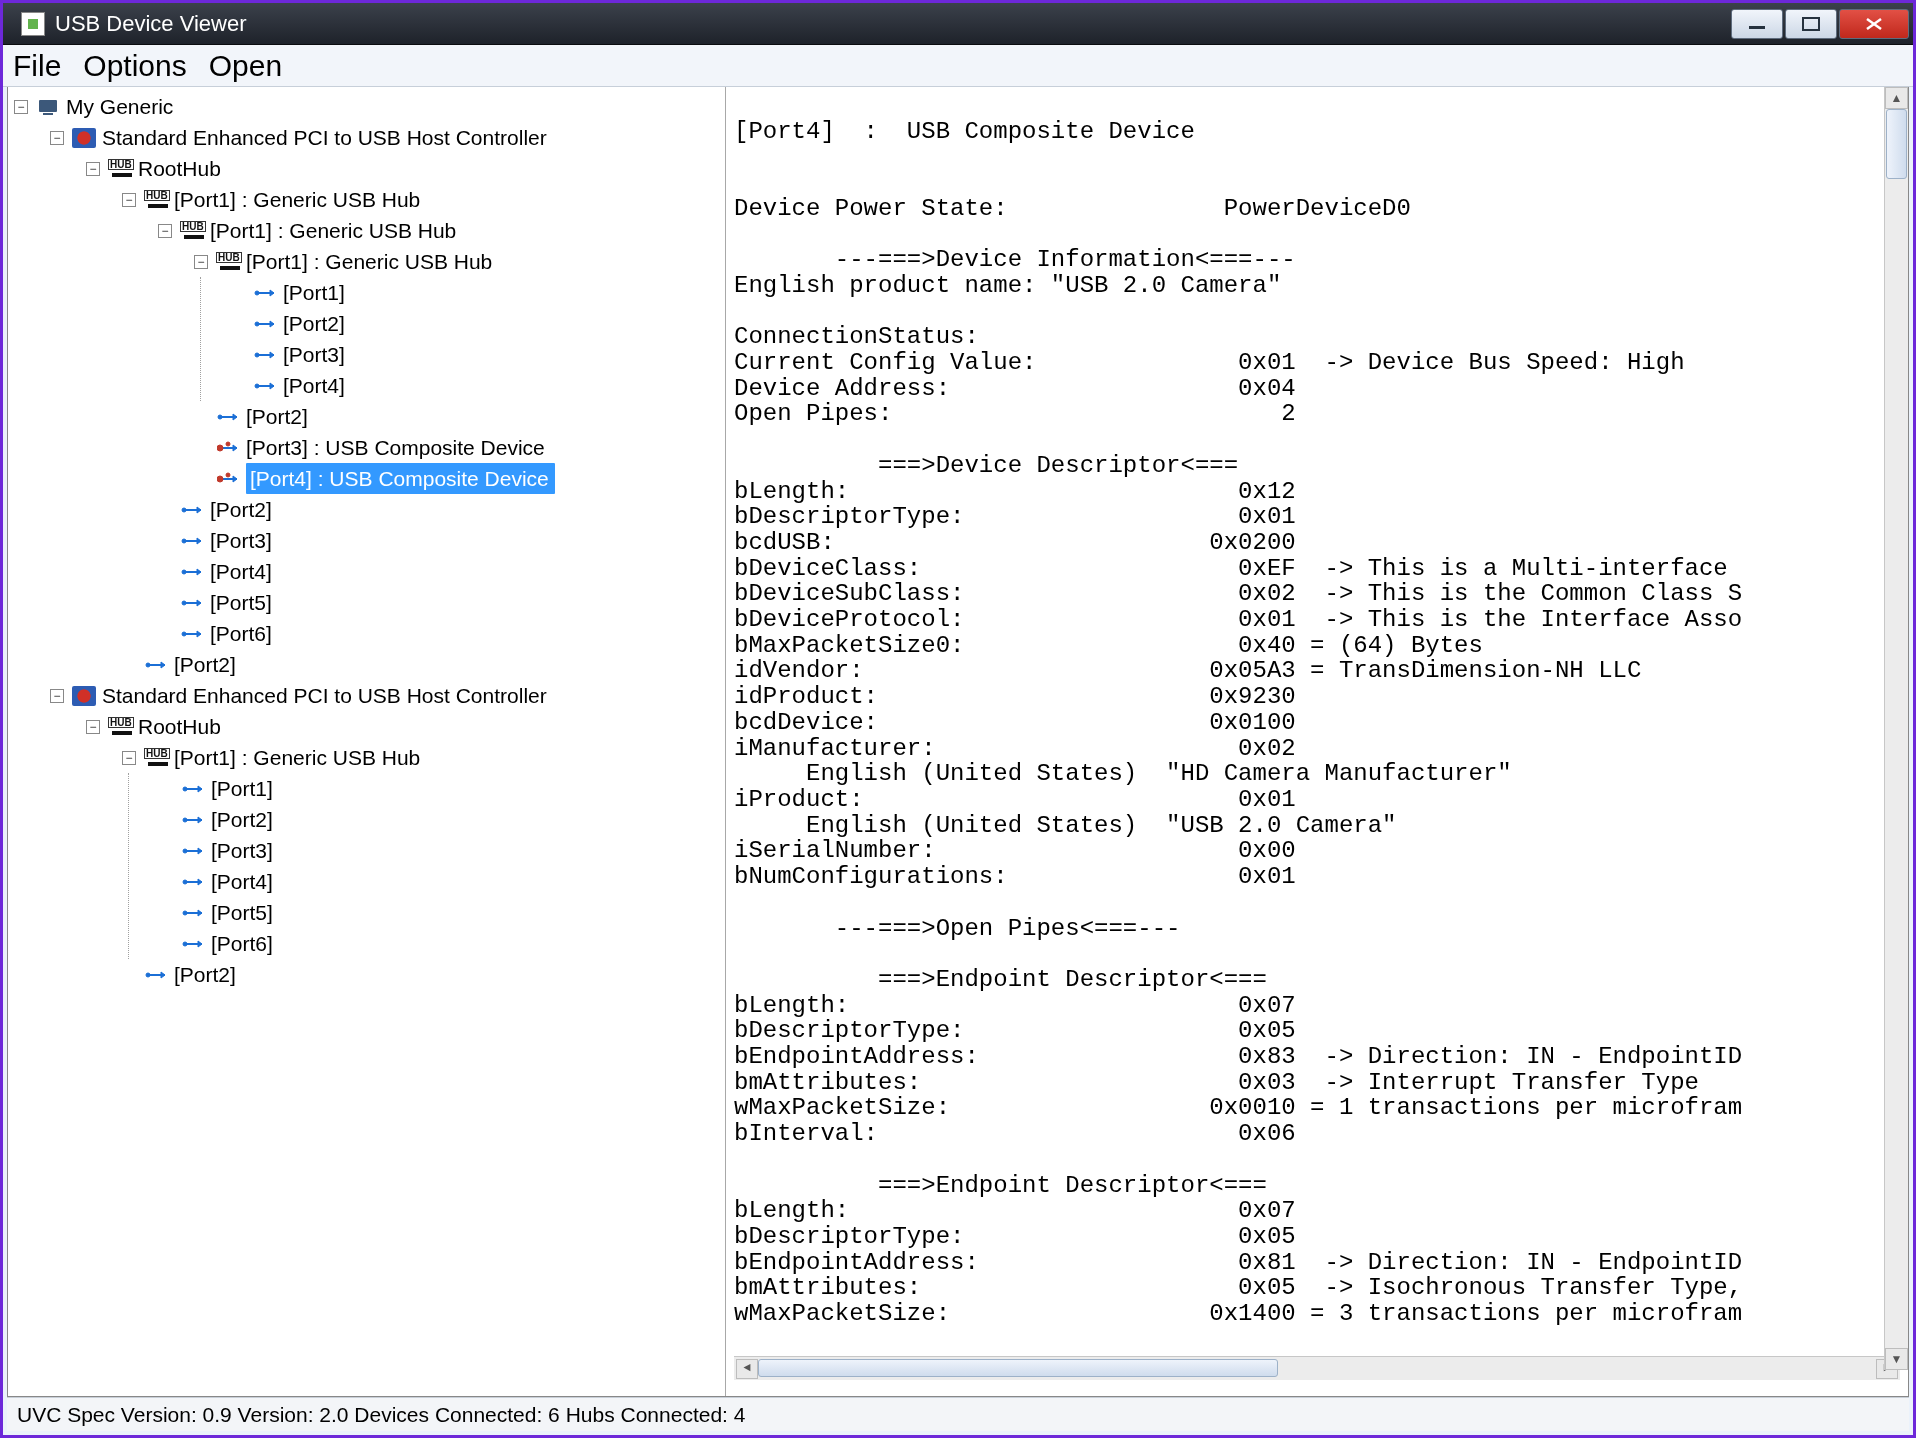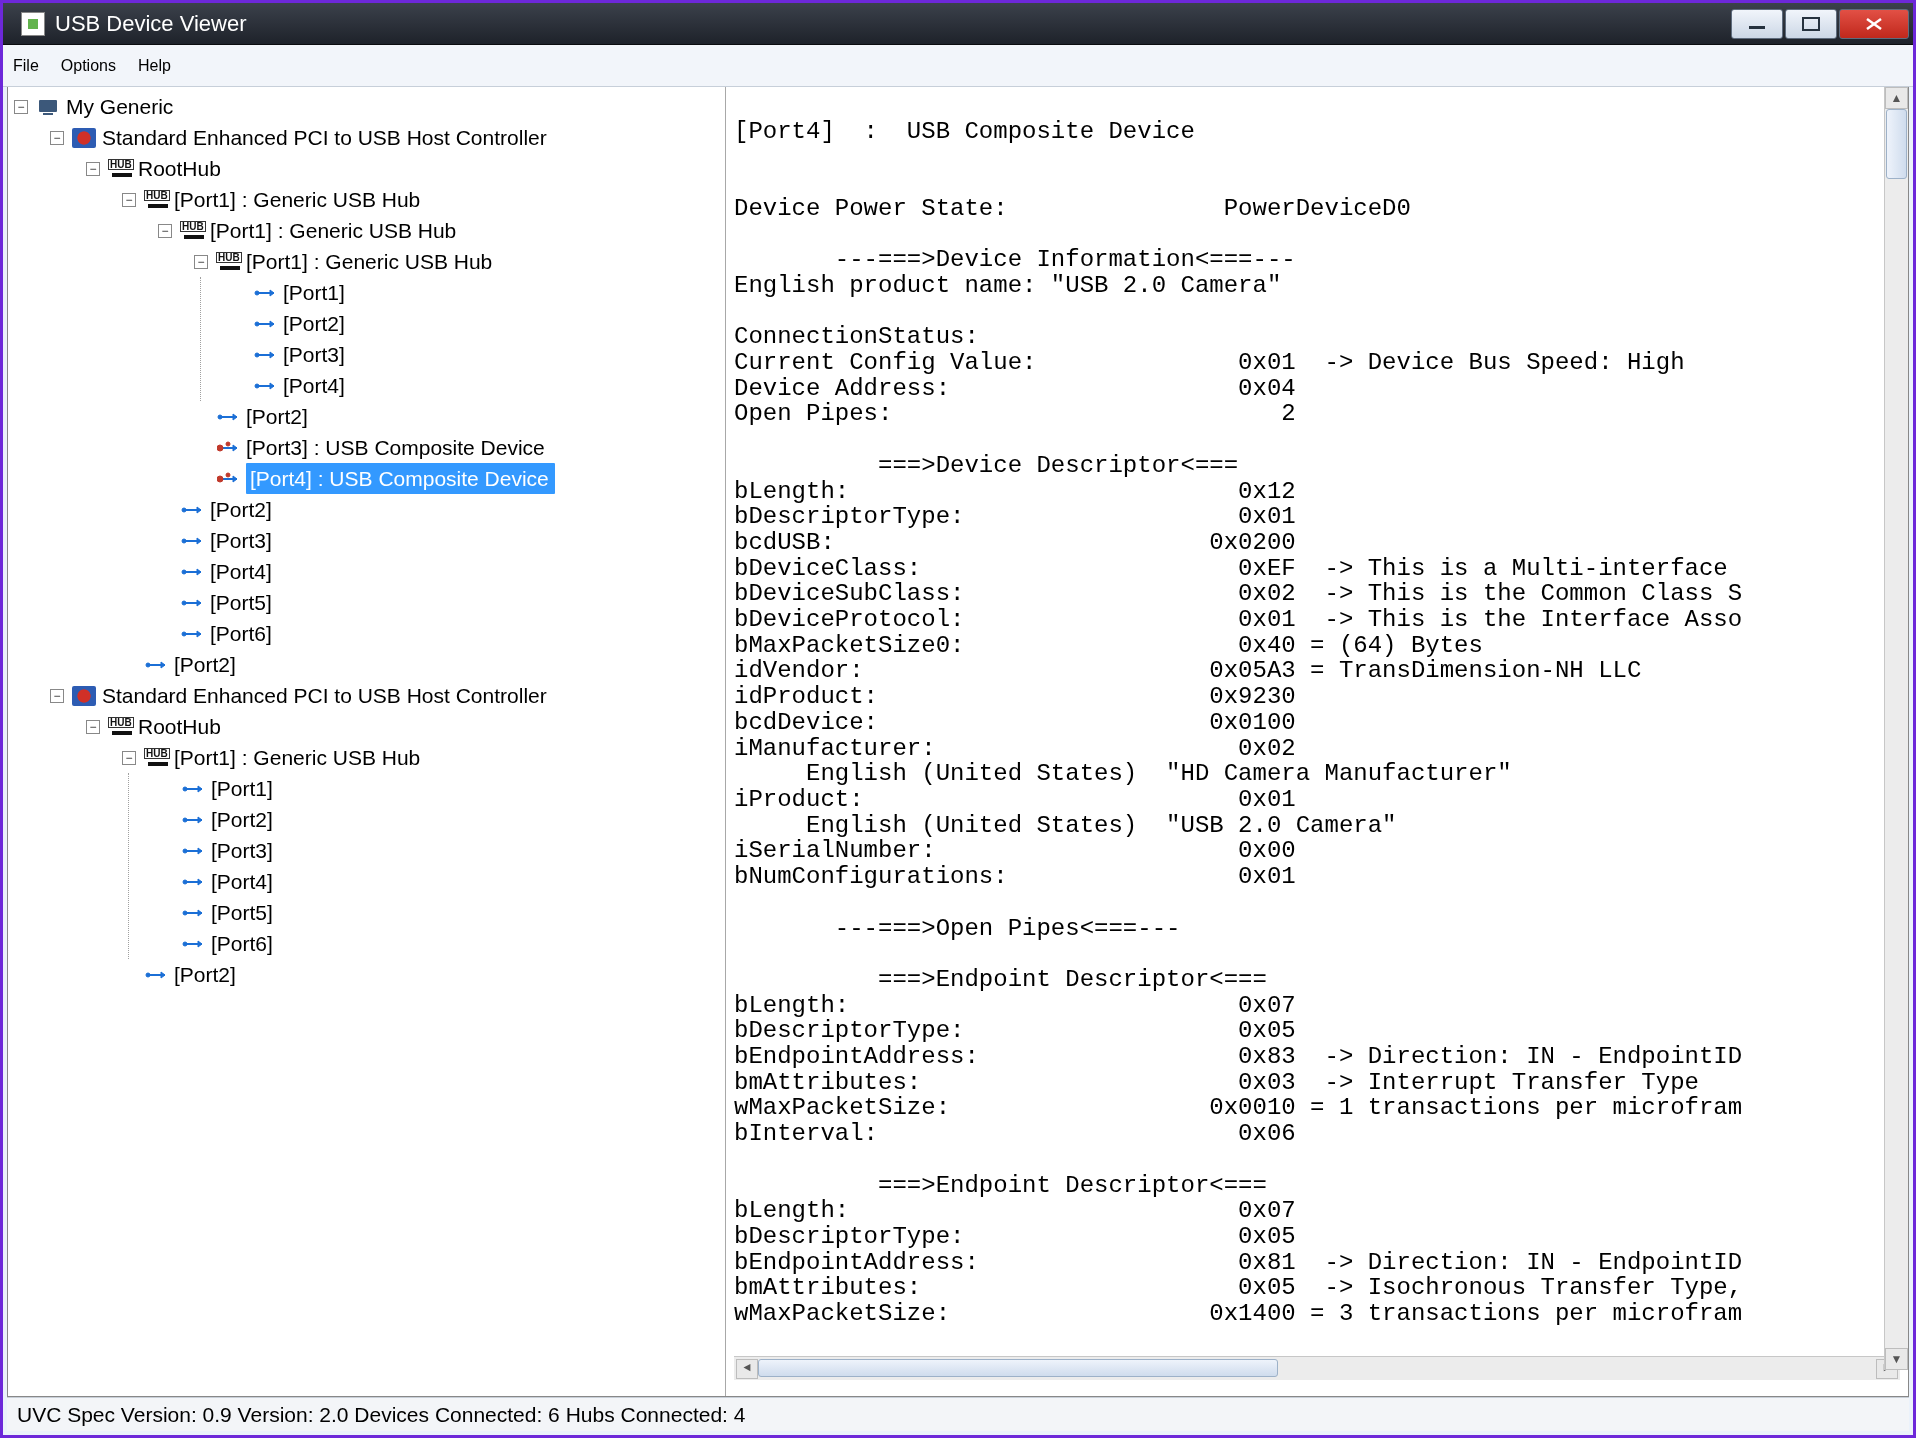--- a/index.html
+++ b/index.html
@@ -77,21 +77,21 @@
   }
   .winbtn svg { display:block; }
 
   
   .menubar {
     height:42px;
     background:#f2f5fa;
     border-bottom:1px solid #c7cfd9;
     display:flex; align-items:center;
     padding:0 10px;
-    font-size:16px;
+    font-size:30px;
   }
   .menubar .menuitem { margin-right:22px; }
 
   
   .client {
     flex:1;
     display:flex;
     background:#fff;
     min-height:0;
     border:1px solid #888;
@@ -266,21 +266,21 @@
             <line x1="3" y1="3" x2="17" y2="13" stroke="currentColor" stroke-width="2.5"></line>
             <line x1="17" y1="3" x2="3" y2="13" stroke="currentColor" stroke-width="2.5"></line>
           </svg>
       </div>
     </div>
   </div>
 
   <div class="menubar">
     <div class="menuitem">File</div>
     <div class="menuitem">Options</div>
-    <div class="menuitem">Help</div>
+    <div class="menuitem">Open</div>
   </div>
 
   <div class="client">
 
     <div class="tree-pane">
 
       <div class="tree-node">
         <div class="tree-row">
           <div class="exp">−</div>
           <div class="ticon ico-computer">

